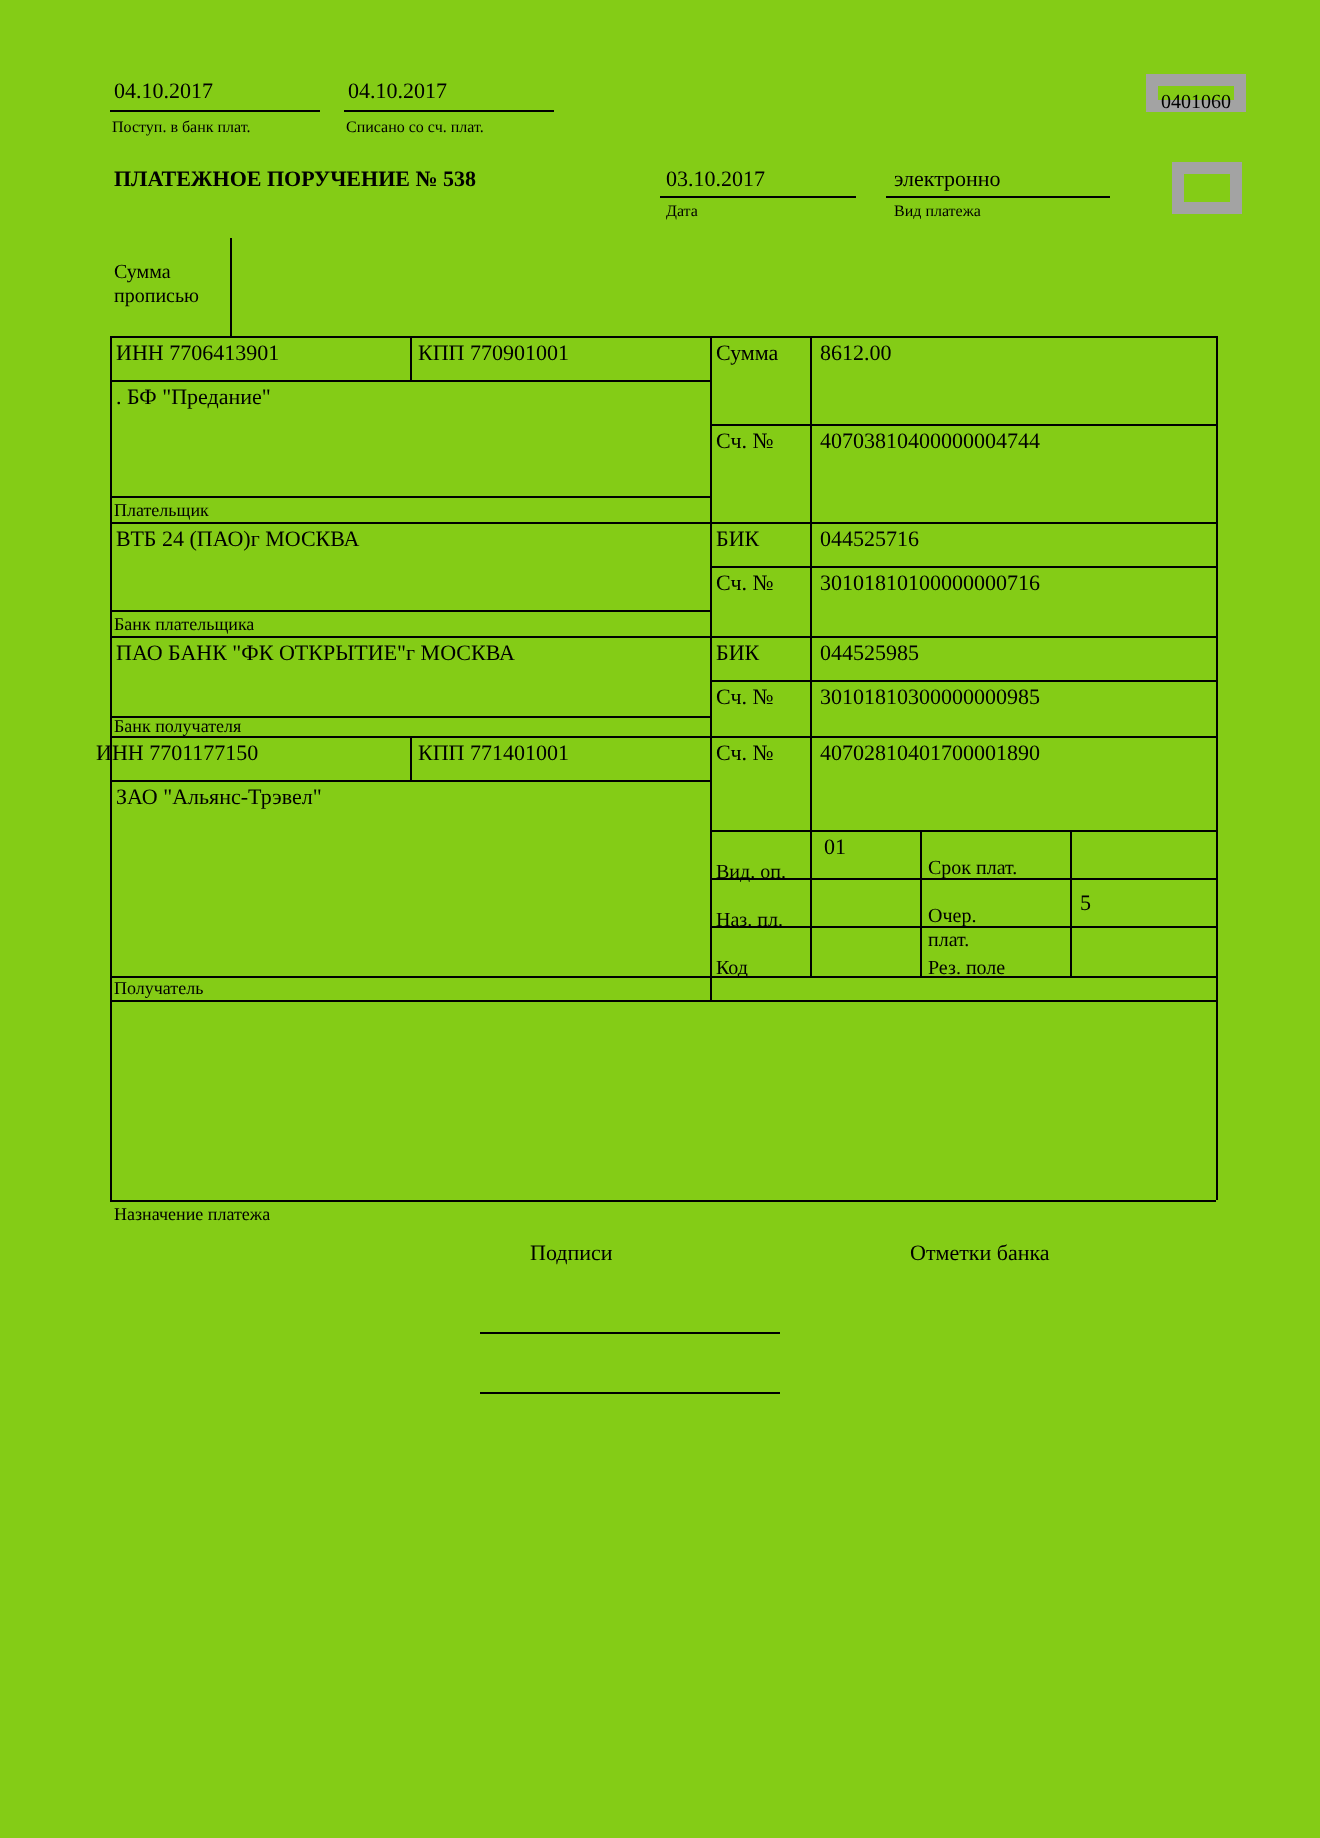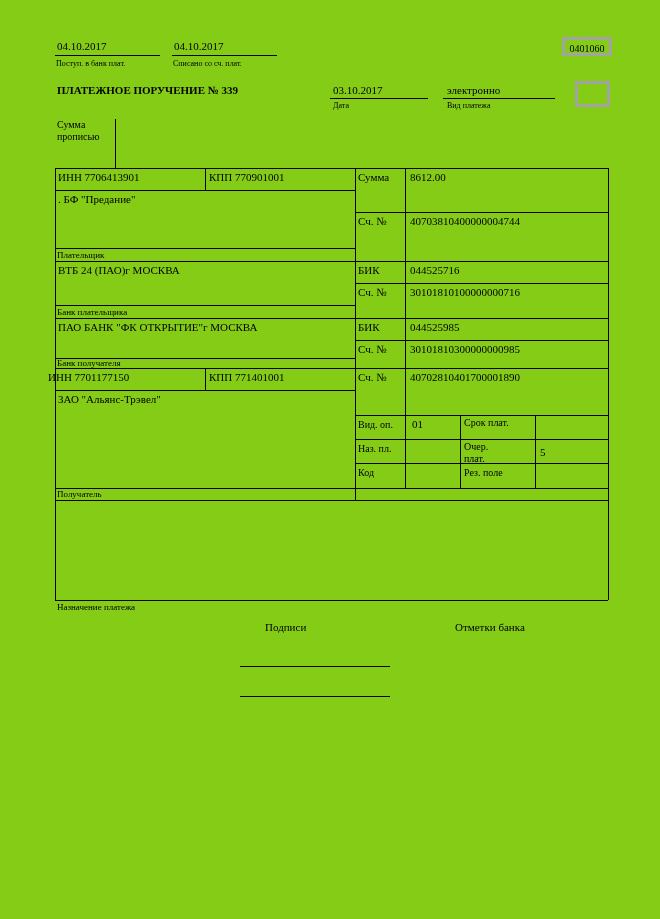--- a/index.html
+++ b/index.html
@@ -4,28 +4,28 @@
 <style>
   * { margin:0; padding:0; box-sizing:border-box; }
   html,body { background:#ffffff; }
   .page {
     position:relative; width:660px; height:919px; background:#84cc16;
     font-family:"Liberation Serif", serif; color:#000; overflow:hidden;
   }
   .t  { position:absolute; font-size:11px; line-height:13px; white-space:nowrap; }
   .sm { font-size:8px;  line-height:9px; }
   .sec{ font-size:9px;  line-height:10px; }
-  .md { font-size:10px; line-height:12px; }
+  .md { font-size:10px; line-height:12px;margin-top:12px; }
   .b  { font-weight:bold; }
   .i  { font-style:italic; }
   .wrap { white-space:normal; }
   .ctr  { text-align:center; }
   .hl { position:absolute; height:1px; background:#000; }
   .vl { position:absolute; width:1px;  background:#000; }
-  .bx { position:absolute; border:3px solid #a3a3a3; }
+  .bx { position:absolute; border:6px solid #a3a3a3;margin-left:11px; }
   .stamp { position:absolute; border:1px solid #2323cd; }
   .stamp .t { color:#2323cd; font-size:10px; line-height:12px; }
   .epline { position:absolute; font-size:10.5px; line-height:13px; white-space:nowrap; }
 </style>
 </head>
 <body>
 
 <div class="page">
 
   <span class="t" style="left:57px;top:40px">04.10.2017</span>
@@ -33,21 +33,21 @@
   <span class="t sm" style="left:56px;top:59px">Поступ. в банк плат.</span>
 
   <span class="t" style="left:174px;top:40px">04.10.2017</span>
   <div class="hl" style="left:172px;top:55px;width:105px"></div>
   <span class="t sm" style="left:173px;top:59px">Списано со сч. плат.</span>
 
   <div class="bx ctr" style="left:562px;top:37px;width:50px;height:19px;font-size:10px;line-height:17px">
     <span>0401060</span>
   </div>
 
-  <span class="t b" style="left:57px;top:84px">ПЛАТЕЖНОЕ ПОРУЧЕНИЕ № 339</span>
+  <span class="t b" style="left:57px;top:84px">ПЛАТЕЖНОЕ ПОРУЧЕНИЕ № 538</span>
   <span class="t" style="left:333px;top:84px">03.10.2017</span>
   <div class="hl" style="left:330px;top:98px;width:98px"></div>
   <span class="t sm" style="left:333px;top:101px">Дата</span>
   <span class="t" style="left:447px;top:84px">электронно</span>
   <div class="hl" style="left:443px;top:98px;width:112px"></div>
   <span class="t sm" style="left:447px;top:101px">Вид платежа</span>
   <div class="bx" style="left:575px;top:81px;width:35px;height:26px"></div>
 
   <div class="t md wrap" style="left:57px;top:119px;width:56px">Сумма прописью</div>
   <div class="vl" style="left:115px;top:119px;height:49px"></div>

